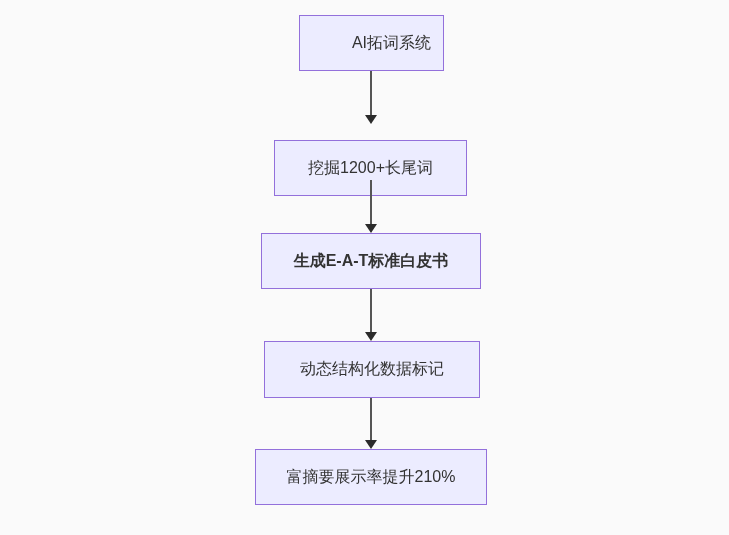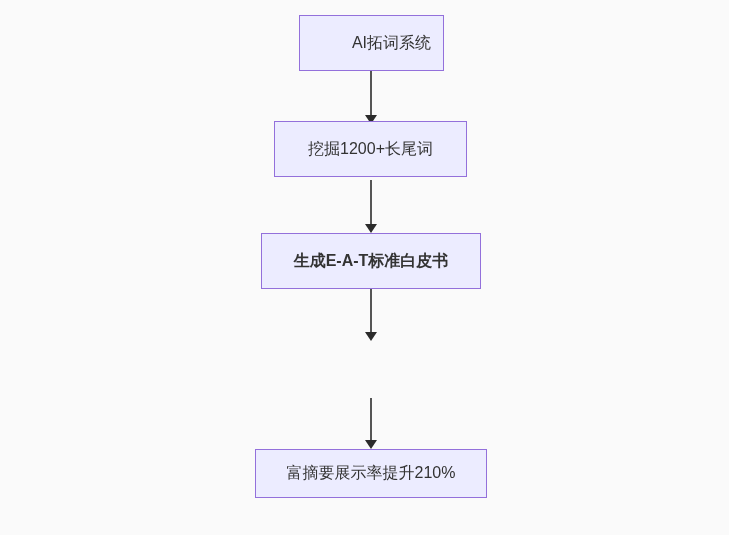--- a/index.html
+++ b/index.html
@@ -25,24 +25,24 @@
     border: 1px solid #9370db;
     color: #333333;
     font-size: 16px;
     display: flex;
     align-items: center;
     justify-content: center;
     text-align: center;
     white-space: nowrap;
   }
   .n1 { left: 299px; top: 15px;  width: 145px; height: 56px; padding-left: 40px; }
-  .n2 { left: 274px; top: 121px; width: 193px; height: 56px; }
+  .n2 { left: 274px; top: 140px; width: 193px; height: 56px; }
   .n3 { left: 261px; top: 233px; width: 220px; height: 56px; font-weight: bold; }
   .n4 { left: 264px; top: 341px; width: 216px; height: 57px; }
-  .n5 { left: 255px; top: 449px; width: 232px; height: 49px; }
+  .n5 { left: 255px; top: 449px; width: 232px; height: 56px; }
 
   .connector {
     position: absolute;
     width: 12px;
     display: flex;
     flex-direction: column;
     align-items: center;
   }
   .connector .line {
     width: 2px;
@@ -86,20 +86,23 @@
 
   <div class="node n3">
     <span>生成E-A-T标准白皮书</span>
   </div>
 
   <div class="connector a3">
     <div class="line"></div>
     <div class="head"></div>
   </div>
 
+  <div class="node n4">
+    <span>动态结构化数据标记</span>
+  </div>
 
   <div class="connector a4">
     <div class="line"></div>
     <div class="head"></div>
   </div>
 
   <div class="node n5">
     <span>富摘要展示率提升210%</span>
   </div>
 

